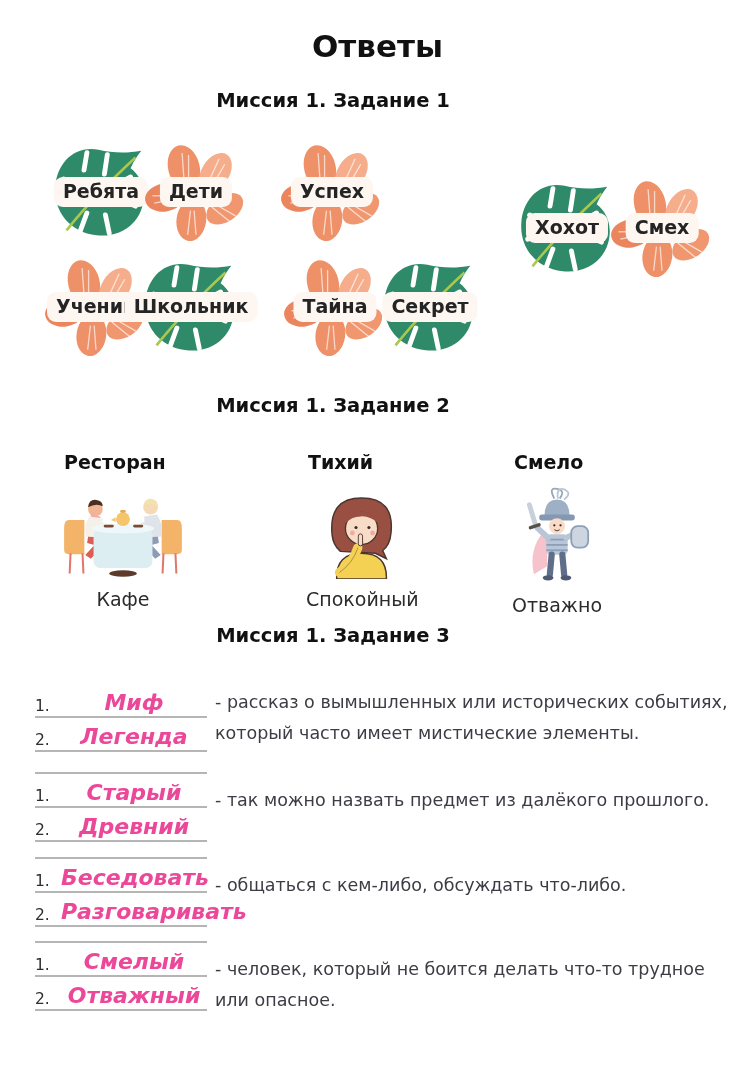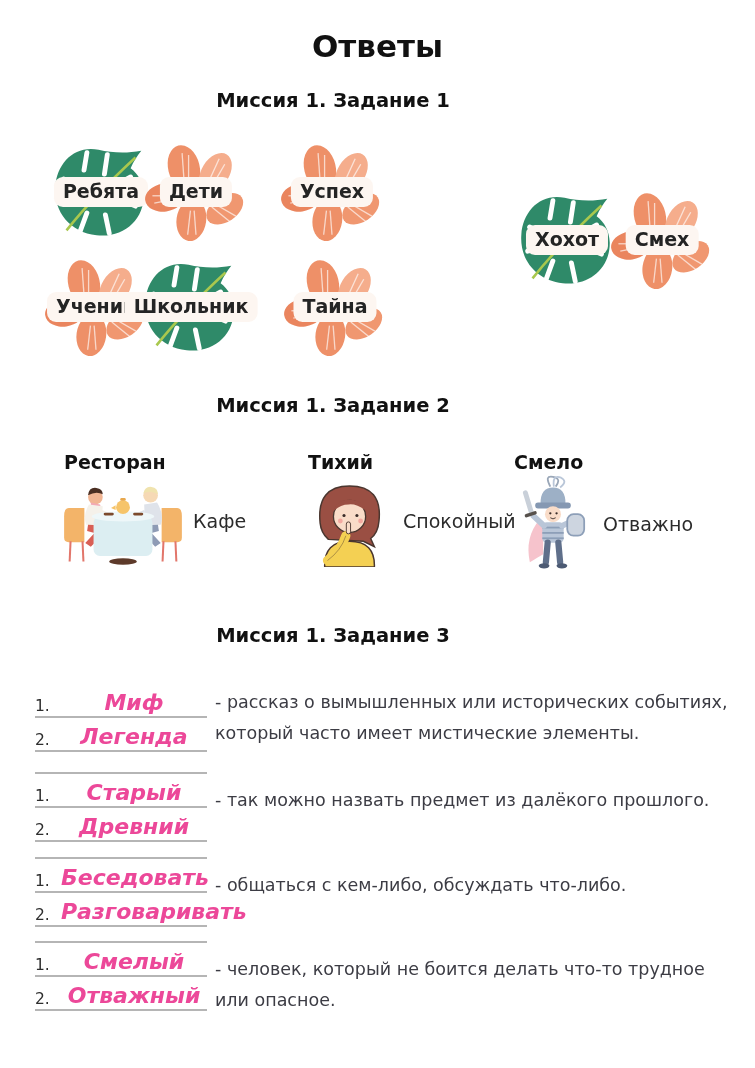--- a/index.html
+++ b/index.html
@@ -20,22 +20,22 @@
   .shape-unit{position:relative;width:102px;height:106px;font-weight:bold;}
   .overlap{margin-left:-7px;}
   .shape-svg{width:100%;height:100%;display:block;}
   .pill{
     position:absolute;top:37px;left:50%;transform:translateX(-50%);
     background:#fdf6f1;border-radius:9px;padding:3px 9px;
     font-size:19px;white-space:nowrap;color:#242424;line-height:1.25;
   }
   
   .t2item{position:absolute;}
-  .t2top{font-size:19px;font-weight:bold;color:#111;margin:0 0 2px 2px;}
-  .t2row{display:flex;align-items:center;gap:9px;}
+  .t2top{font-size:19px;font-weight:bold;color:#111;margin:0 0 14px 2px;}
+  .t2row{display:flex;align-items:center;gap:9px;flex-direction:column;}
   .t2right{font-size:19px;color:#2b2b2b;}
   .illu{display:block;}
   
   .t3block{position:absolute;left:35px;width:690px;}
   .t3left{width:172px;}
   .t3topline{height:0;border-bottom:2px solid #b5b5b5;margin-bottom:1px;}
   .t3row{
     display:flex;align-items:flex-end;height:28px;margin-top:3px;
     border-bottom:2px solid #b5b5b5;padding-bottom:1px;
   }
@@ -107,21 +107,21 @@
 
 <div class="pair" style="left:288px;top:140px">
   <div class="shape-unit overlap">
     <svg class="shape-svg">
         <use href="#flower"></use>
       </svg>
     <div class="pill">Успех</div>
   </div>
 </div>
 
-<div class="pair" style="left:516px;top:188px">
+<div class="pair" style="left:516px;top:176px">
   <div class="shape-unit">
     <svg class="shape-svg">
         <use href="#leaf"></use>
       </svg>
     <div class="pill">Хохот</div>
   </div>
   <div class="shape-unit overlap">
     <svg class="shape-svg">
         <use href="#flower"></use>
       </svg>
@@ -143,20 +143,26 @@
     <div class="pill">Школьник</div>
   </div>
 </div>
 
 <div class="pair" style="left:284px;top:255px">
   <div class="shape-unit">
     <svg class="shape-svg">
         <use href="#flower"></use>
       </svg>
     <div class="pill">Тайна</div>
+  </div>
+  <div class="shape-unit overlap">
+    <svg class="shape-svg">
+        <use href="#leaf"></use>
+      </svg>
+    <div class="pill">Секрет</div>
   </div>
 </div>
 
 <div class="section-heading" style="top:394px">Миссия 1. Задание 2</div>
 
 <div class="t2item" style="left:62px;top:451px">
   <div class="t2top">Ресторан</div>
   <div class="t2row">
     <svg class="illu" width="122" height="92" viewBox="0 0 130 100">
       <path d="M6 36 q-5 0 -5 9 l0 23 q0 5 5 5 l17 0 0 -37 z" fill="#f3b469"></path>

